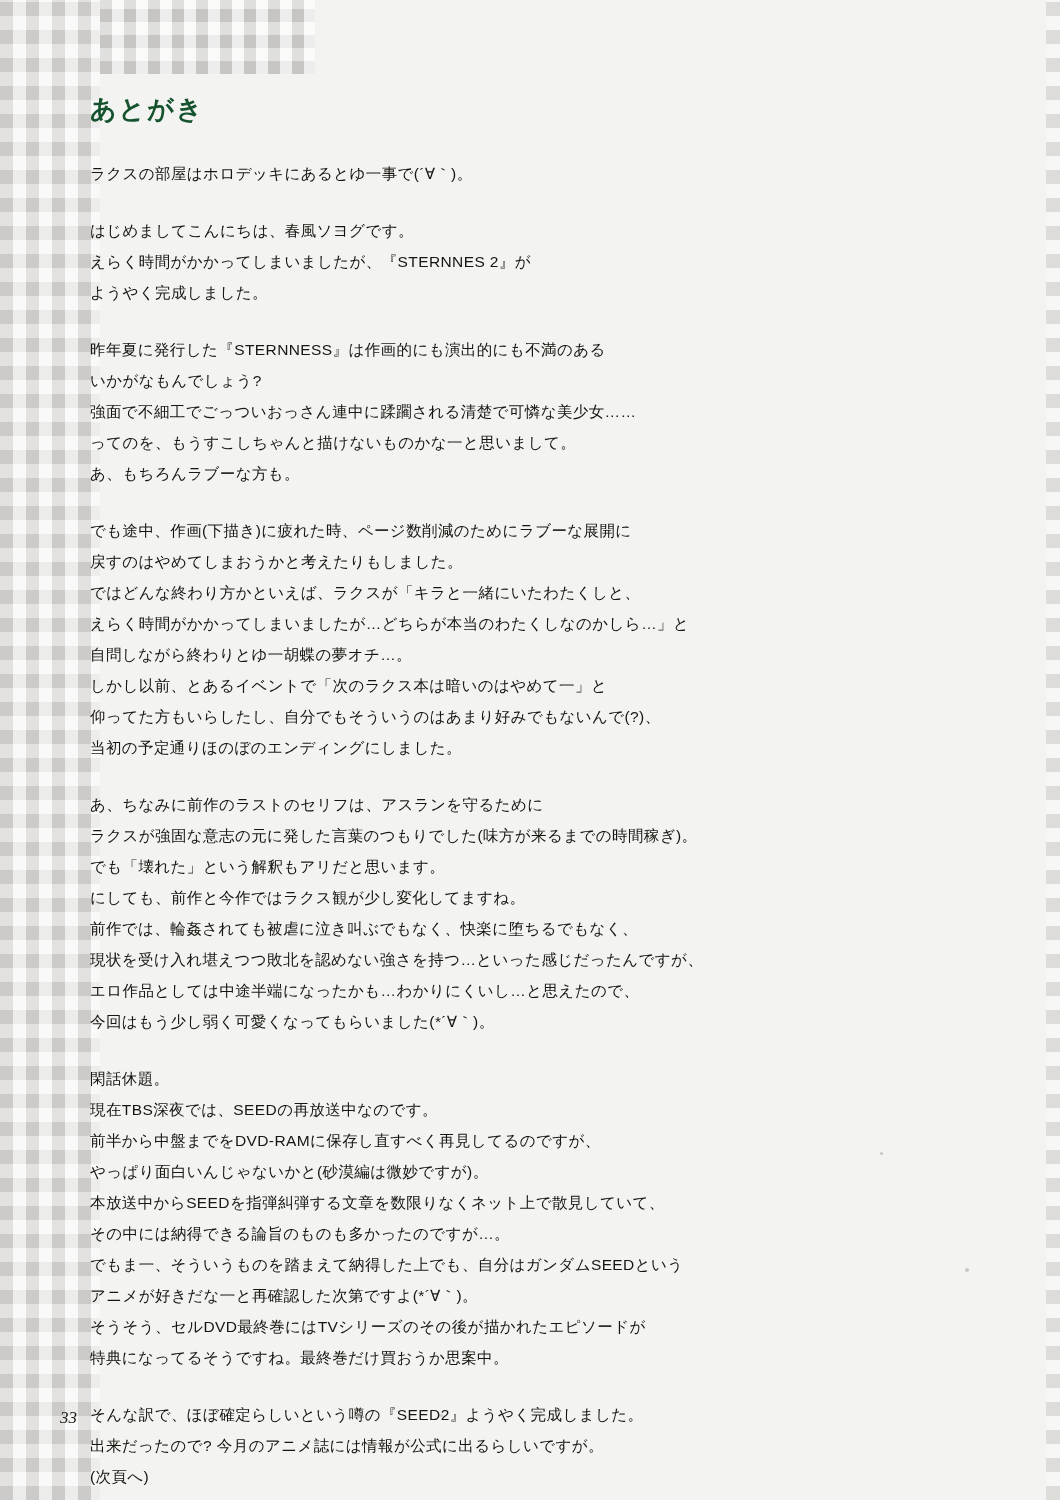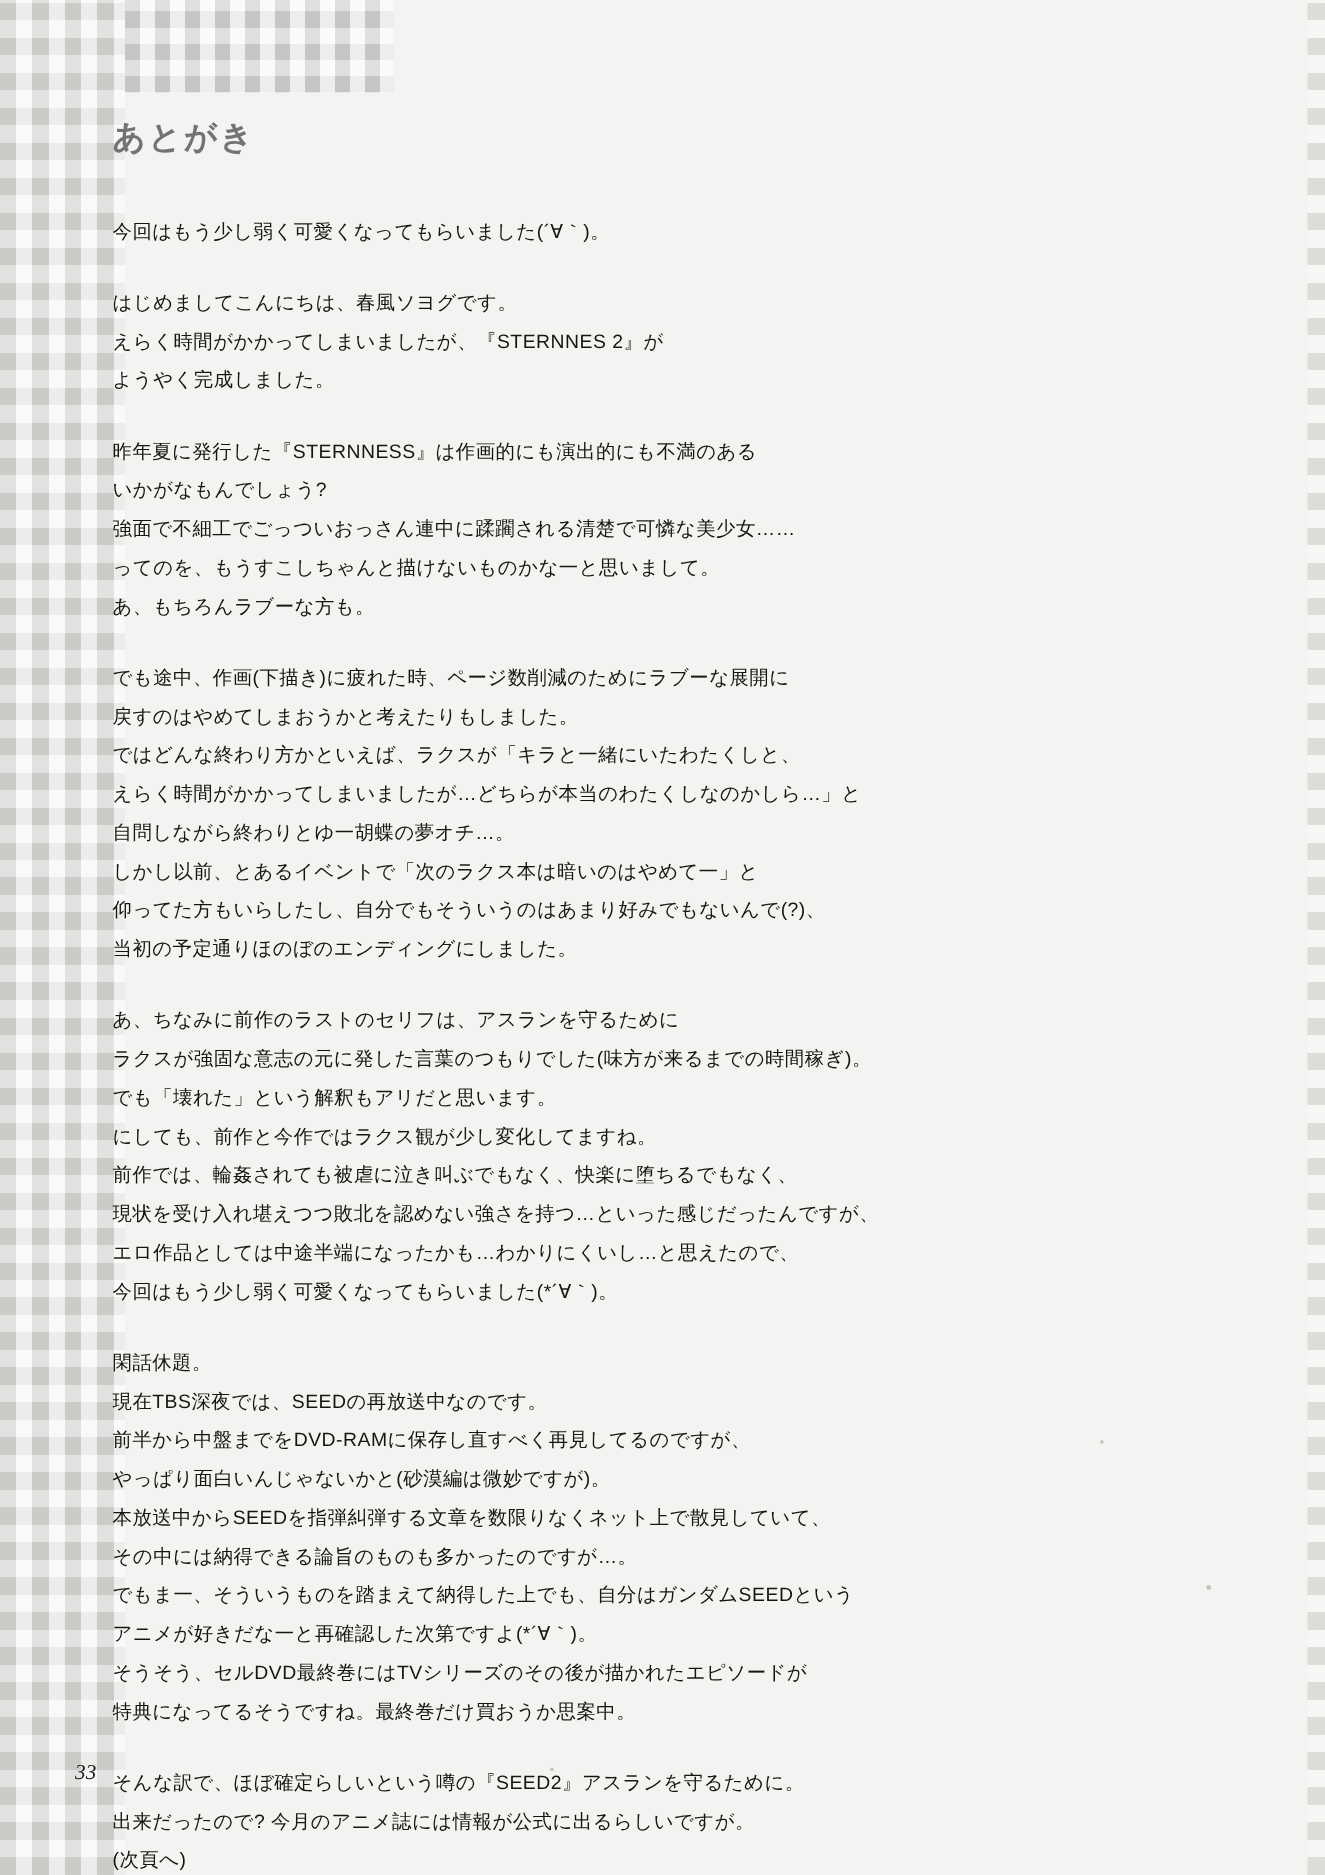--- a/index.html
+++ b/index.html
@@ -72,22 +72,22 @@
   .content {
     position: absolute;
     left: 30px;
     top: 95px;
     width: 860px;
   }
   .heading {
     font-size: 26px;
     font-weight: bold;
     letter-spacing: 2px;
-    color: #737373;
-    margin: 0 0 46px 0;
+    color: #14532d;
+    margin: 0 0 34px 0;
     line-height: 1.1;
   }
   .para {
     font-size: 15.5px;
     line-height: 31px;
     color: #17150f;
     margin: 0 0 26px 0;
     letter-spacing: 0.4px;
   }
   .line {
@@ -121,21 +121,21 @@
 
   <div class="paper">
     <div class="speck" style="left:820px; top:1152px; width:3px; height:3px;"></div>
     <div class="speck" style="left:905px; top:1268px; width:4px; height:4px;"></div>
     <div class="speck" style="left:380px; top:1414px; width:3px; height:3px;"></div>
 
     <div class="content">
       <h1 class="heading">あとがき</h1>
 
       <p class="para">
-        <span class="line">今回はもう少し弱く可愛くなってもらいました(´∀｀)。</span>
+        <span class="line">ラクスの部屋はホロデッキにあるとゆ一事で(´∀｀)。</span>
       </p>
 
       <p class="para">
         <span class="line">はじめましてこんにちは、春風ソヨグです。</span>
         <span class="line">えらく時間がかかってしまいましたが、『STERNNES 2』が</span>
         <span class="line">ようやく完成しました。</span>
       </p>
 
       <p class="para">
         <span class="line">昨年夏に発行した『STERNNESS』は作画的にも演出的にも不満のある</span>
@@ -174,21 +174,21 @@
         <span class="line">やっぱり面白いんじゃないかと(砂漠編は微妙ですが)。</span>
         <span class="line">本放送中からSEEDを指弾糾弾する文章を数限りなくネット上で散見していて、</span>
         <span class="line">その中には納得できる論旨のものも多かったのですが…。</span>
         <span class="line">でもま一、そういうものを踏まえて納得した上でも、自分はガンダムSEEDという</span>
         <span class="line">アニメが好きだな一と再確認した次第ですよ(*´∀｀)。</span>
         <span class="line">そうそう、セルDVD最終巻にはTVシリーズのその後が描かれたエピソードが</span>
         <span class="line">特典になってるそうですね。最終巻だけ買おうか思案中。</span>
       </p>
 
       <p class="para">
-        <span class="line">そんな訳で、ほぼ確定らしいという噂の『SEED2』アスランを守るために。</span>
+        <span class="line">そんな訳で、ほぼ確定らしいという噂の『SEED2』ようやく完成しました。</span>
         <span class="line">出来だったので? 今月のアニメ誌には情報が公式に出るらしいですが。</span>
         <span class="line">(次頁へ)</span>
       </p>
     </div>
 
     <div class="pagenum">33</div>
   </div>
 </div>
 
 </body></html>

